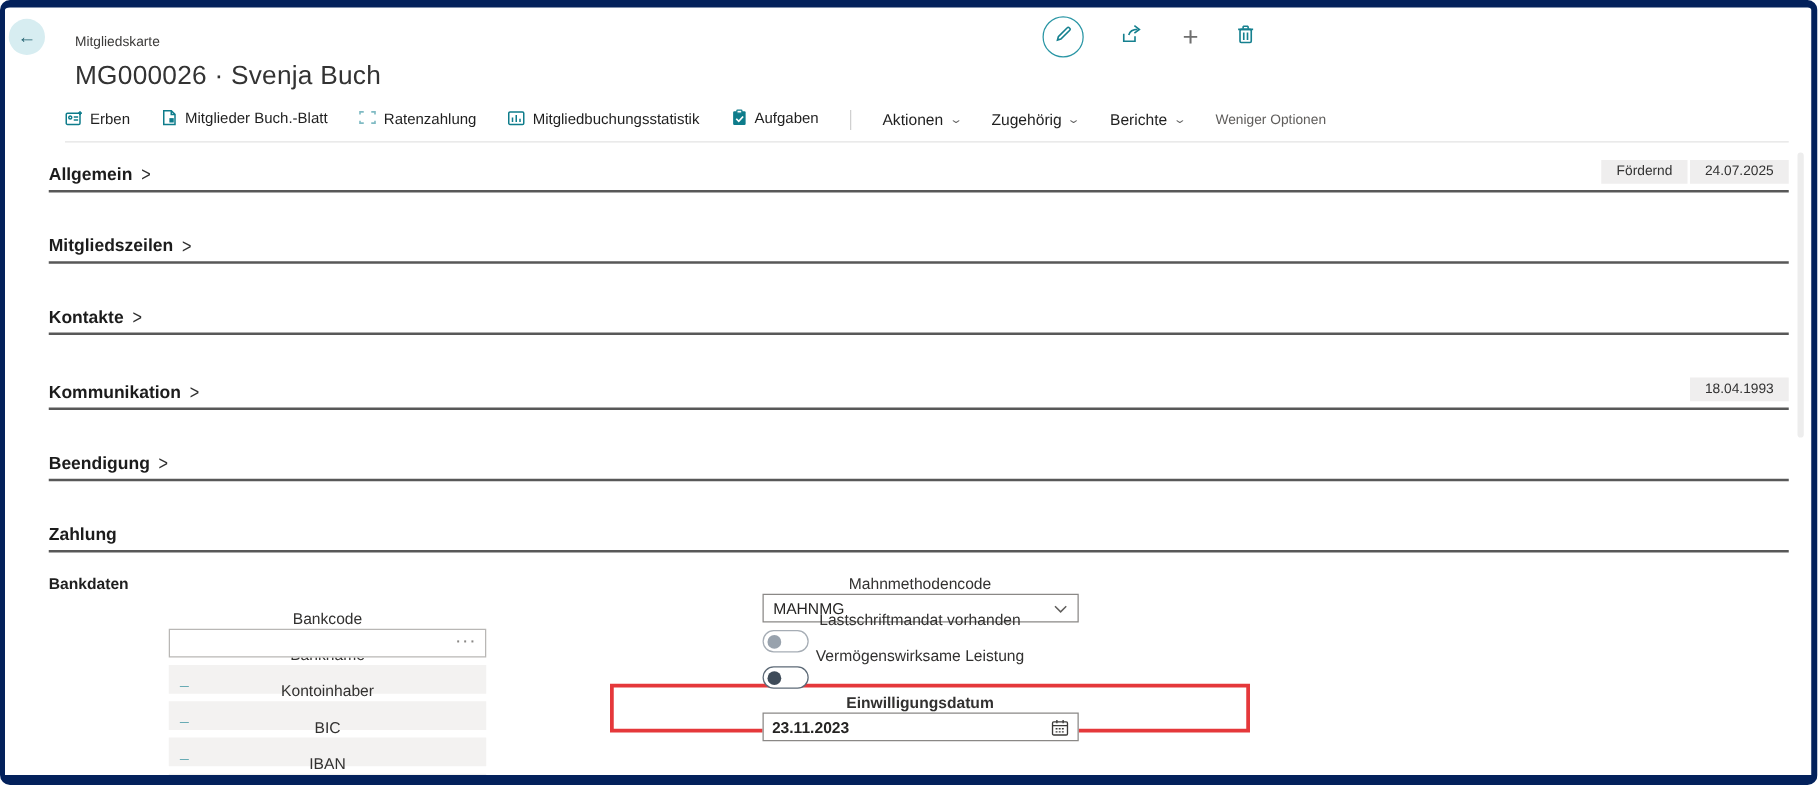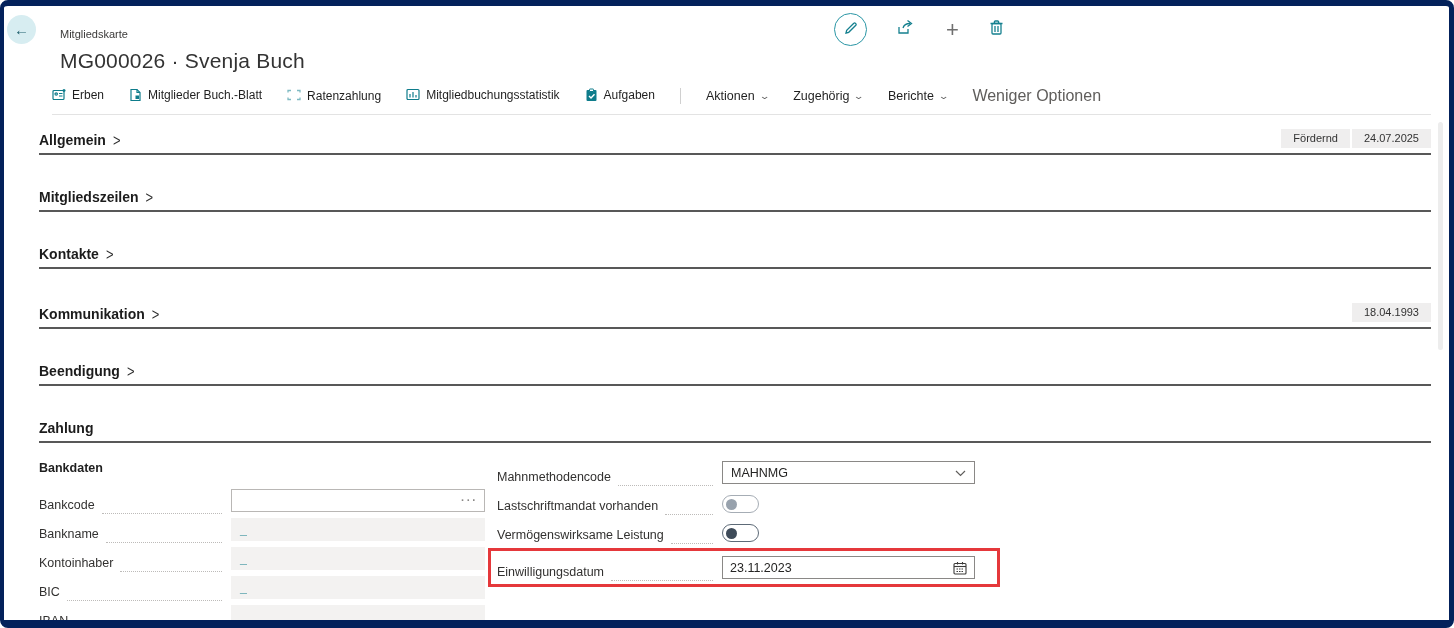--- a/index.html
+++ b/index.html
@@ -48,21 +48,21 @@
     padding-bottom: 9px;
     border-bottom: 1px solid #e3e3e3;
     display: flex; align-items: center; gap: 25px;
     font-size: 12px; color: #1f1f1f;
   }
   .titem { display: flex; align-items: flex-start; gap: 6px; cursor: pointer; white-space: nowrap; }
   .titem svg { flex: 0 0 auto; }
   .tdivider { width: 1px; height: 16px; background: #d0d0d0; }
   .tmenu { display: flex; align-items: center; gap: 6px; cursor: pointer; font-size: 12.5px; }
   .chev-down { font-size: 9px; color: #616161; transform: scaleX(1.5); display: inline-block; }
-  .more-options { color: #5f5d5b; cursor: pointer; font-size: 16px; }
+  .more-options { color: #5f5d5b; cursor: pointer; font-size: 11px; }
 
   .main { padding: 0 18px 0 35px; }
 
   
   .section {
     margin-top: 34px;
     border-bottom: 2px solid #585858;
     display: flex; justify-content: space-between; align-items: flex-end;
     padding-bottom: 5px; cursor: pointer;
   }
@@ -72,21 +72,21 @@
   .badges { display: flex; gap: 2px; }
   .badge { background: #efeeee; padding: 3px 12px 4px; font-size: 11px; color: #323232; white-space: nowrap; }
 
   
   .zahlung-grid {
     margin-top: 18px;
     display: grid; grid-template-columns: 446px 478px; column-gap: 12px;
     align-items: start;
   }
   .group-label { font-weight: 700; font-size: 12.5px; color: #1f1f1f; margin-bottom: 14px; }
-  .frow { display: flex; align-items: flex-end; height: 23px; margin-bottom: 6px; }
+  .frow { display: flex; align-items: center; height: 23px; margin-bottom: 6px; flex-direction: column; }
   .flabel { font-size: 12.5px; color: #323130; white-space: nowrap; }
   .leader { flex: 1; border-bottom: 1px dotted #bdbbb9; margin: 0 9px 0 7px; transform: translateY(2px); }
   .ctl { flex: 0 0 auto; width: 254px; }
   .col-right .ctl { width: 253px; }
 
   .input-box {
     position: relative; height: 23px; border: 1px solid #b9b7b5; background: #fff;
     display: flex; align-items: center; padding: 0 22px 0 6px;
   }
   .input-box input { width: 100%; border: none; outline: none; font: inherit; font-size: 12.5px; color: #252423; background: transparent; }
@@ -105,20 +105,21 @@
 
   .toggle { width: 37px; height: 18px; border: 1px solid #a6adb5; border-radius: 10px; position: relative; background: #fff; cursor: pointer; }
   .toggle .knob { position: absolute; left: 3px; top: 2.5px; width: 11px; height: 11px; border-radius: 50%; background: #98a2ad; }
   .toggle.dark { border-color: #5d6a77; }
   .toggle.dark .knob { background: #3e4b59; }
 
   .red-wrap {
     border: 3px solid #e5383b;
     margin: 3px -25px 0 -9px;
     padding: 5px 22px 5px 6px;
+    font-weight: bold;
   }
   .red-wrap .frow { margin-bottom: 0; }
 
   .date-box {
     height: 23px; border: 1px solid #8a8886; background: #fff;
     display: flex; align-items: center; justify-content: space-between; padding: 0 7px;
   }
   .date-box input { border: none; outline: none; font: inherit; font-size: 12.5px; color: #252423; width: 200px; background: transparent; }
   .cal-btn { cursor: pointer; display: flex; align-items: center; }
 

